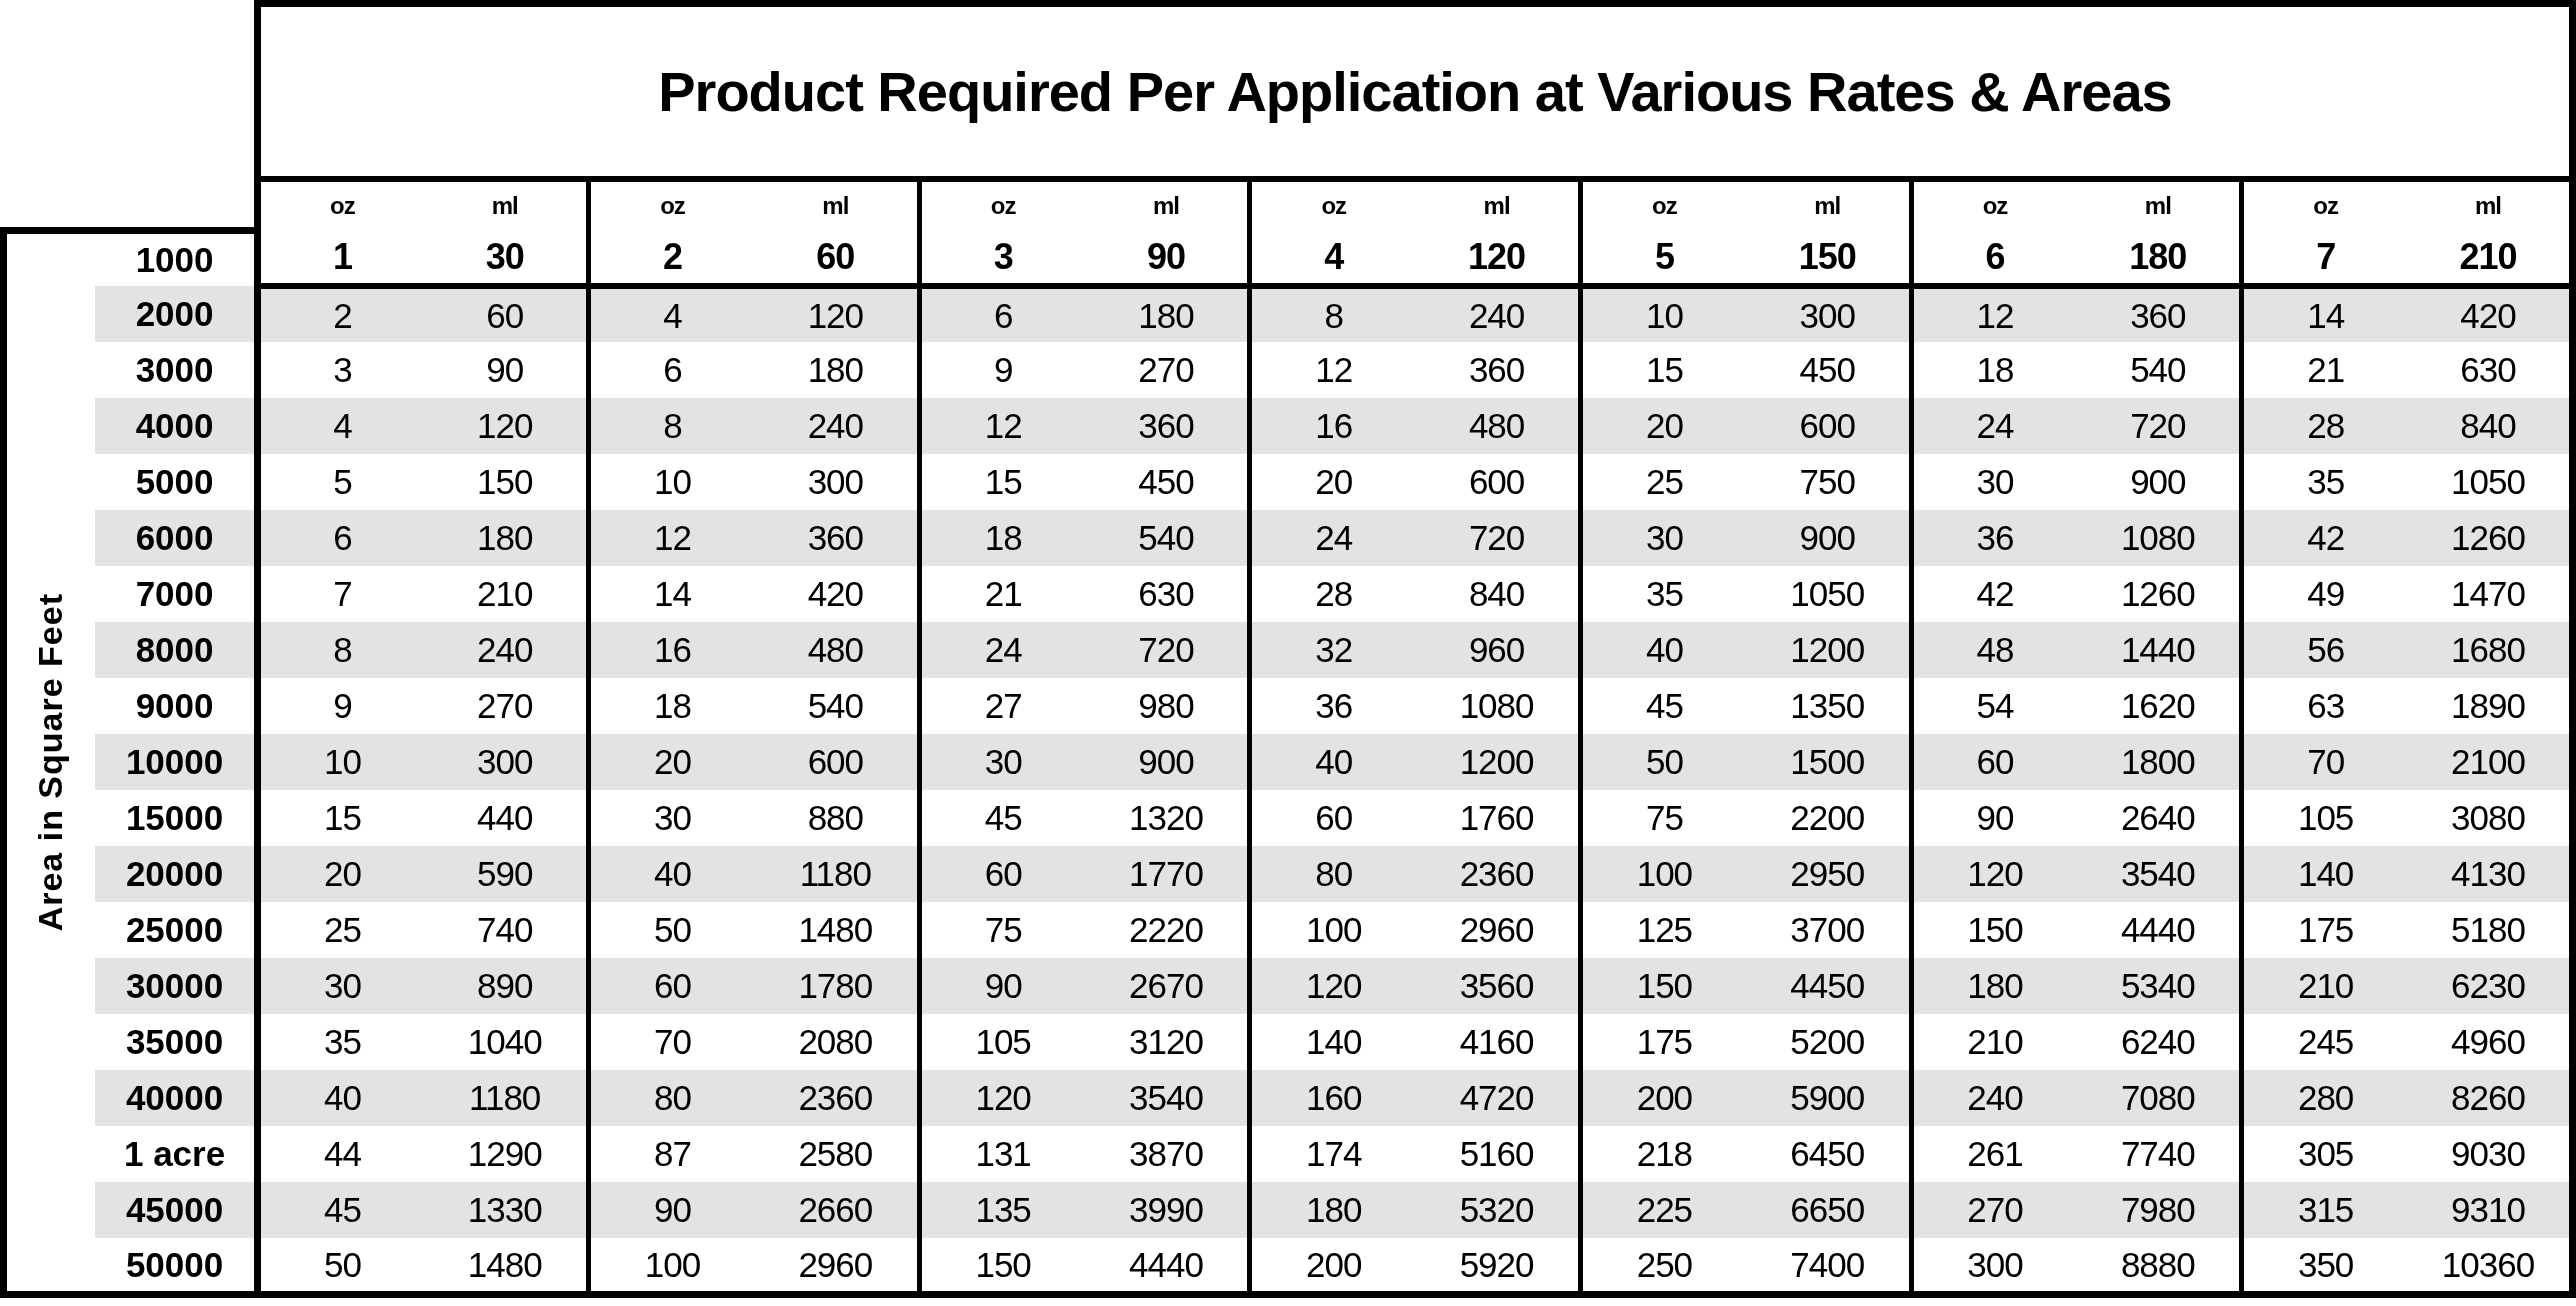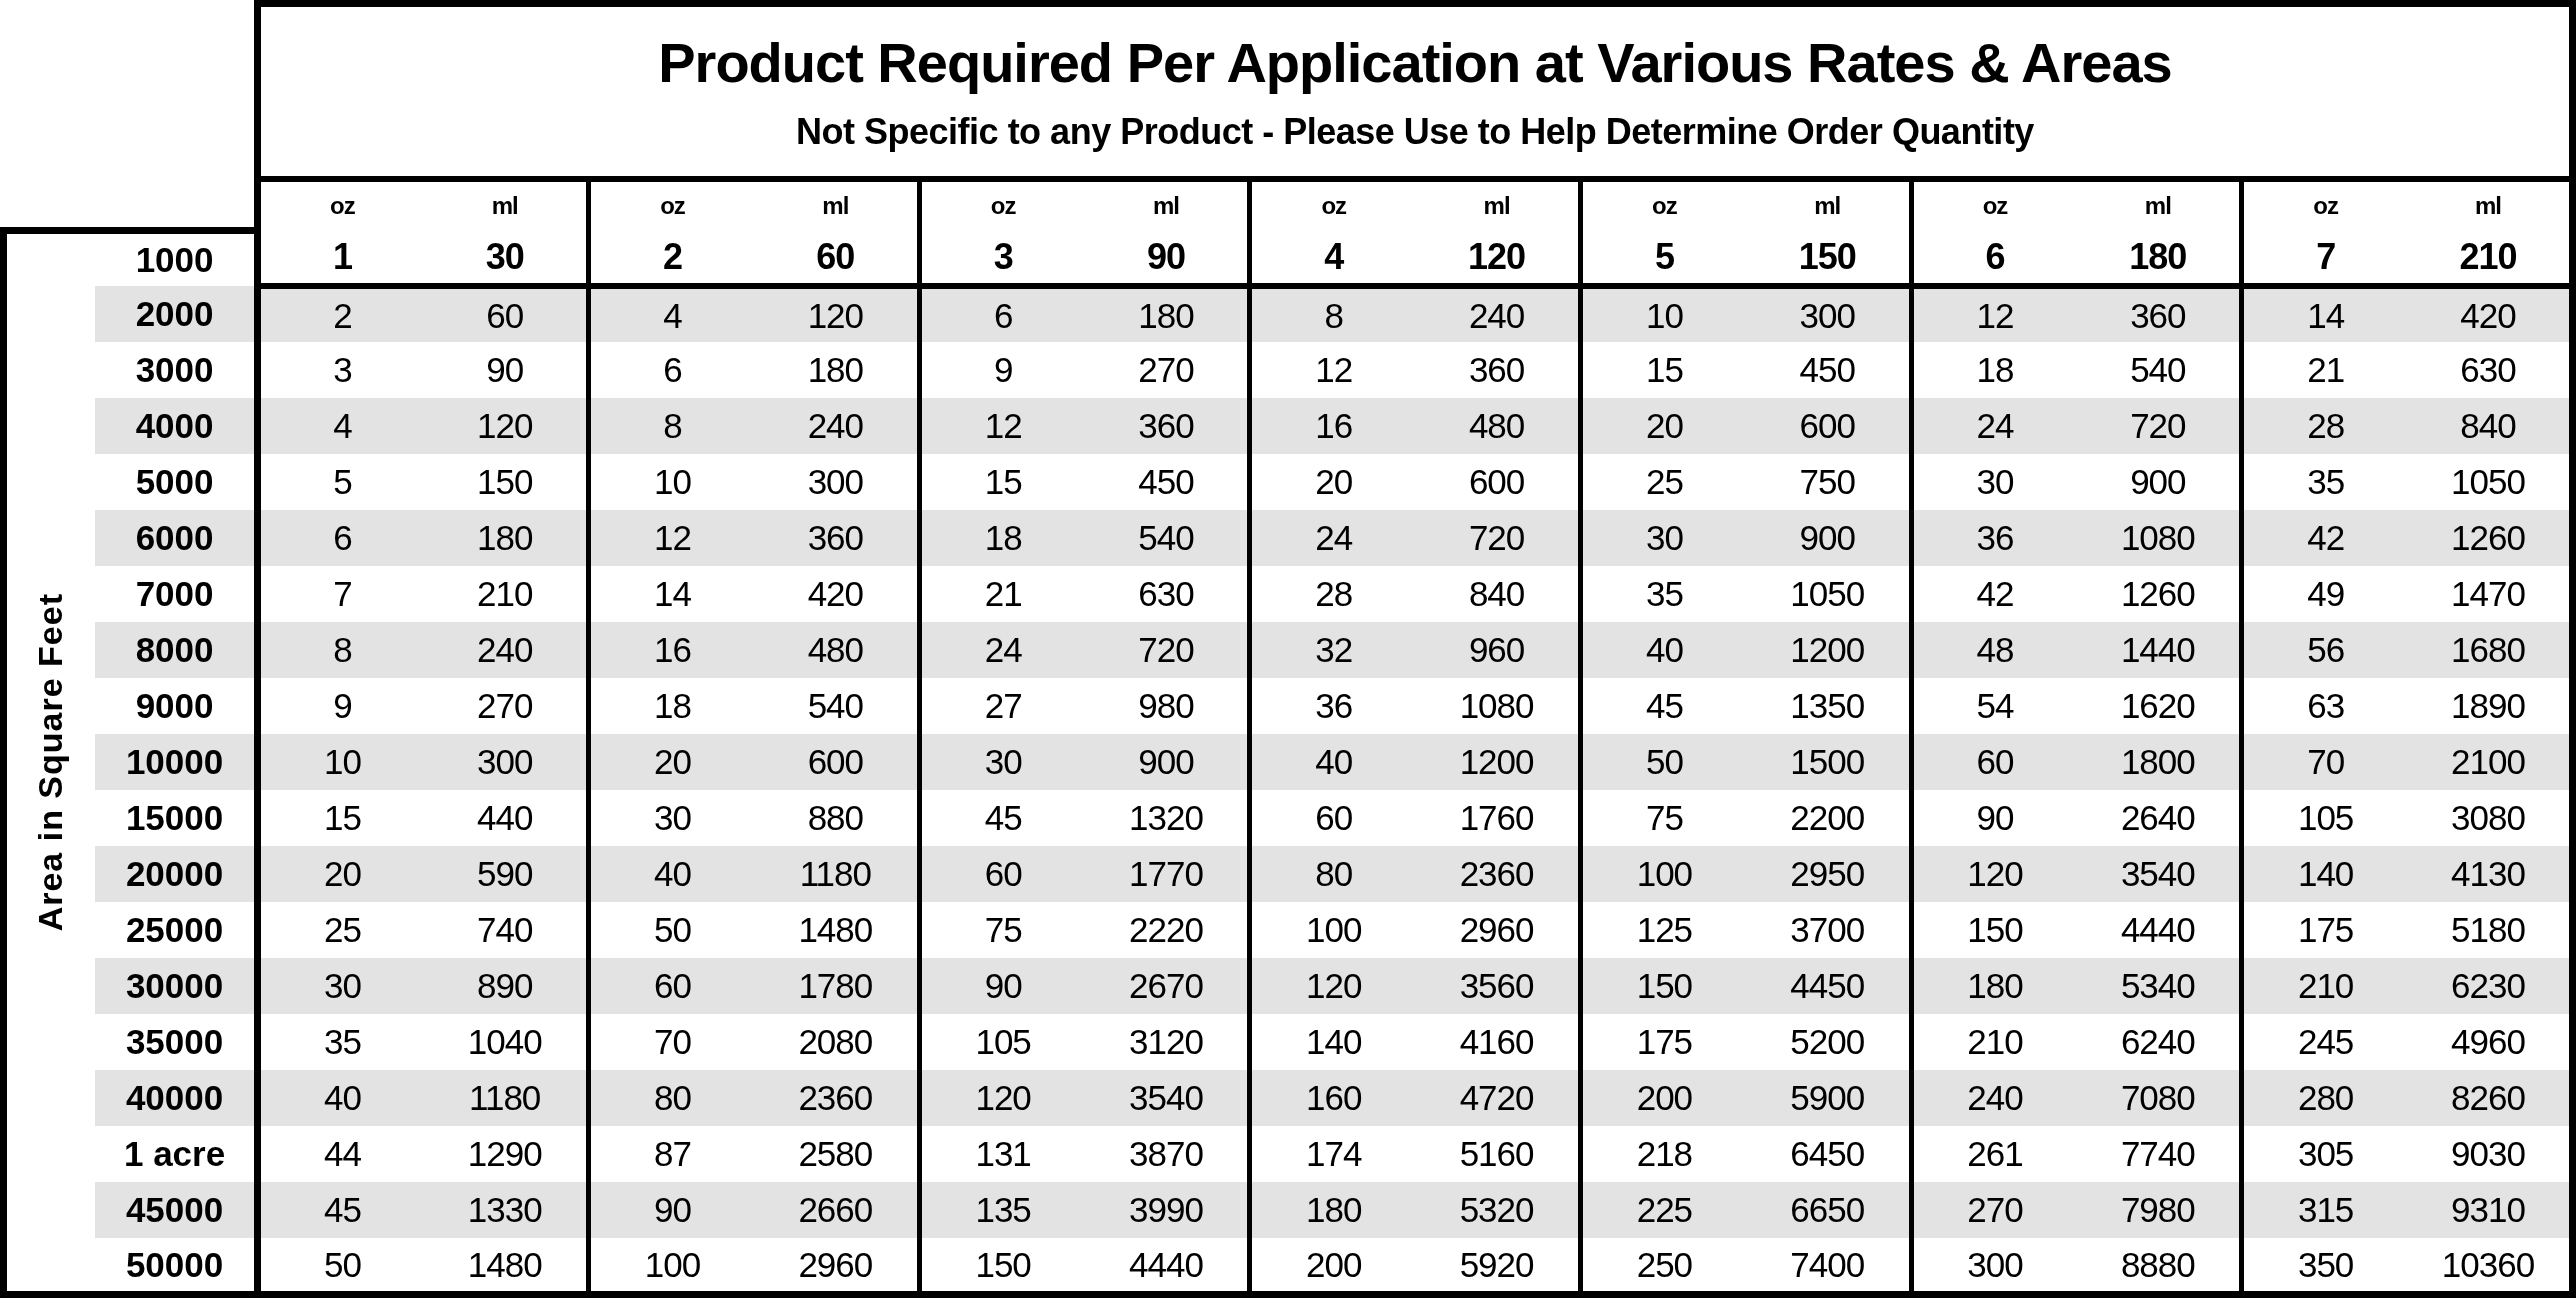--- a/index.html
+++ b/index.html
@@ -44,21 +44,20 @@
     writing-mode:vertical-rl; transform:rotate(180deg);
     font-weight:bold; font-size:34px; letter-spacing:1px;
     margin:0 auto; white-space:nowrap;
   }
 </style>
 </head>
 <body>
 
 <div class="title-box">
   <div class="title-text">Product Required Per Application at Various Rates &amp; Areas</div>
-  <div class="subtitle-text">Not Specific to any Product - Please Use to Help Determine Order Quantity</div>
 </div>
 
 <table class="grid" aria-hidden="false">
   <colgroup>
     <col style="width:91px">
     <col style="width:163px">
   <col style="width: 165px;">
       <col style="width: 165px;">
       <col style="width: 165px;">
       <col style="width: 165px;">

